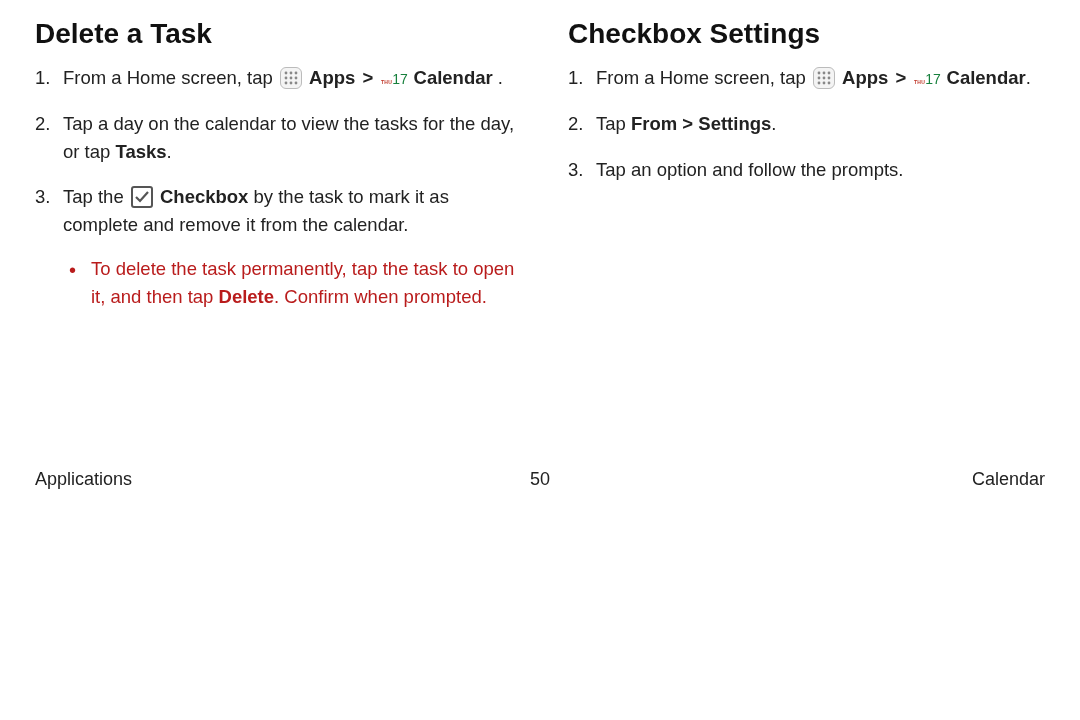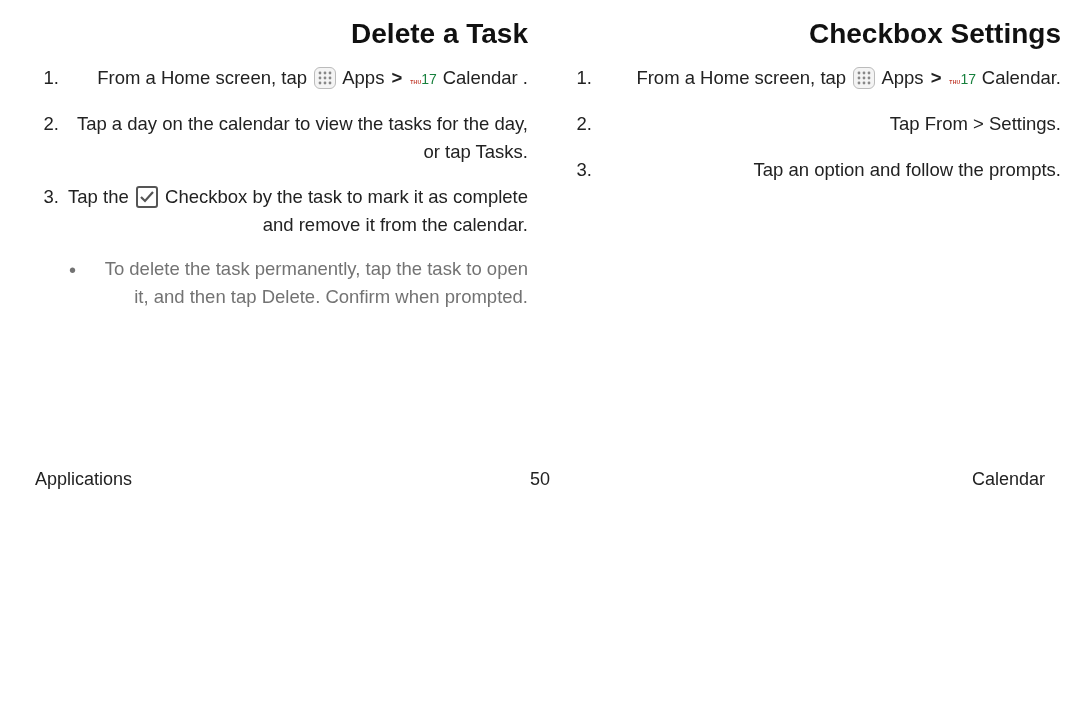--- a/index.html
+++ b/index.html
@@ -1,28 +1,28 @@
 <!DOCTYPE html>
 <html><head>
 <meta charset="utf-8">
 <style>
   * { margin:0; padding:0; box-sizing:border-box; }
   html,body { width:1080px; height:720px; background:#fff; font-family:Arial,Helvetica,sans-serif; color:#1a1a1a; }
-  .page { position:relative; width:1080px; height:520px; padding:18px 19px 0 35px;text-align:right; }
+  .page { position:relative; width:1080px; height:520px; padding:18px 19px 0 35px; }
   .cols { display:flex; gap:40px; }
   .col { flex:1; min-width:0; }
   h2.section { font-size:28px; font-weight:700; color:#111; margin-bottom:14px; letter-spacing:0px; }
   p.intro { font-size:18.5px; line-height:1.45; margin-bottom:16px; color:#222; }
   ol.steps { list-style:none; counter-reset:step; padding-left:28px; }
   ol.steps > li { counter-increment:step; font-size:18.5px; line-height:1.5; margin-bottom:18px; position:relative; color:#222; }
   ol.steps > li::before { content:counter(step)"."; position:absolute; left:-28px; top:0; width:24px; }
   ul.sub { list-style:none; padding-left:28px; margin-top:16px; }
-  ul.sub > li { font-size:18.5px; line-height:1.5; position:relative; color:#737373; }
+  ul.sub > li { font-size:18.5px; line-height:1.5; position:relative; color:#b91c1c; }
   ul.sub > li::before { content:"•"; position:absolute; left:-22px; top:0; font-size:20px; }
-  .b { font-weight:400; }
+  .b { font-weight:700; }
   .chev { font-weight:700; padding:0 2px; }
   .icon { display:inline-flex; align-items:center; justify-content:center; vertical-align:middle; position:relative; top:-1px; margin:0 2px; }
   .icon.apps { width:22px; height:22px; border:1px solid #bbb; border-radius:6px; background:#f4f4f4; }
   .icon.apps svg { width:14px; height:14px; }
   .icon.cal { width:24px; height:22px; }
   .icon.cal .dow { font-size:5px; line-height:5px; color:#c0392b; font-weight:700; letter-spacing:0.3px; }
   .icon.cal .num { font-size:14px; line-height:11px; font-weight:400; color:#17803d; }
   .icon.checkbox { width:22px; height:22px; border:2px solid #555; border-radius:3px; }
   .icon.checkbox svg { width:16px; height:16px; }
   .footer { position:absolute; left:35px; right:35px; bottom:30px; display:flex; justify-content:space-between; font-size:18px; color:#222; }

